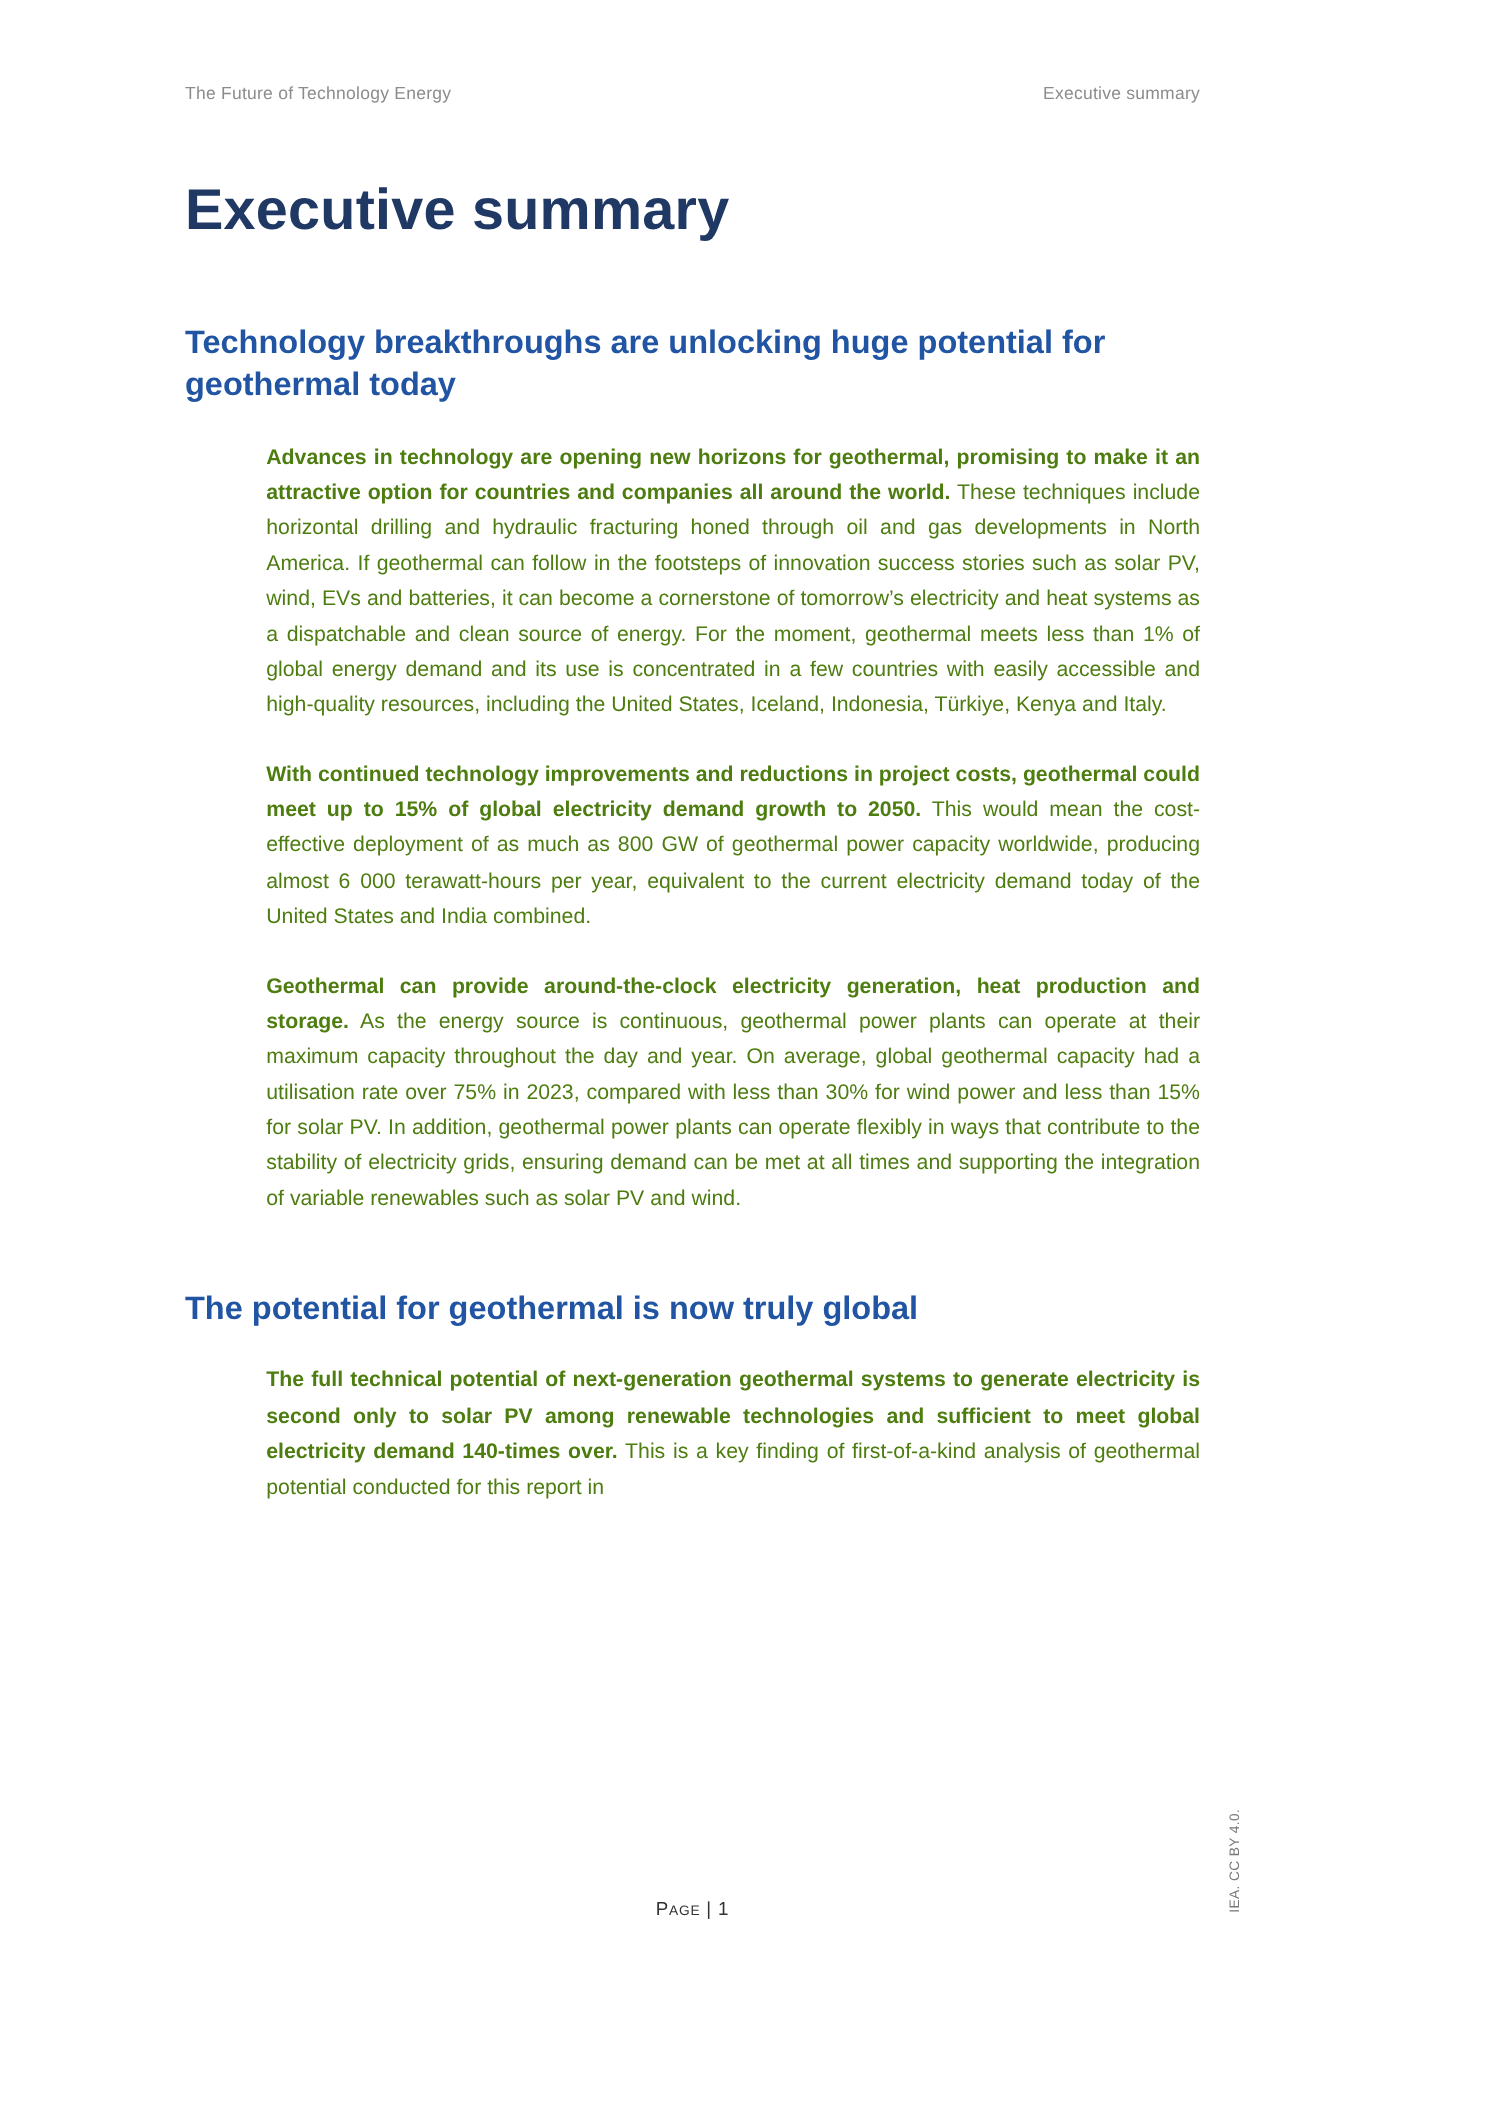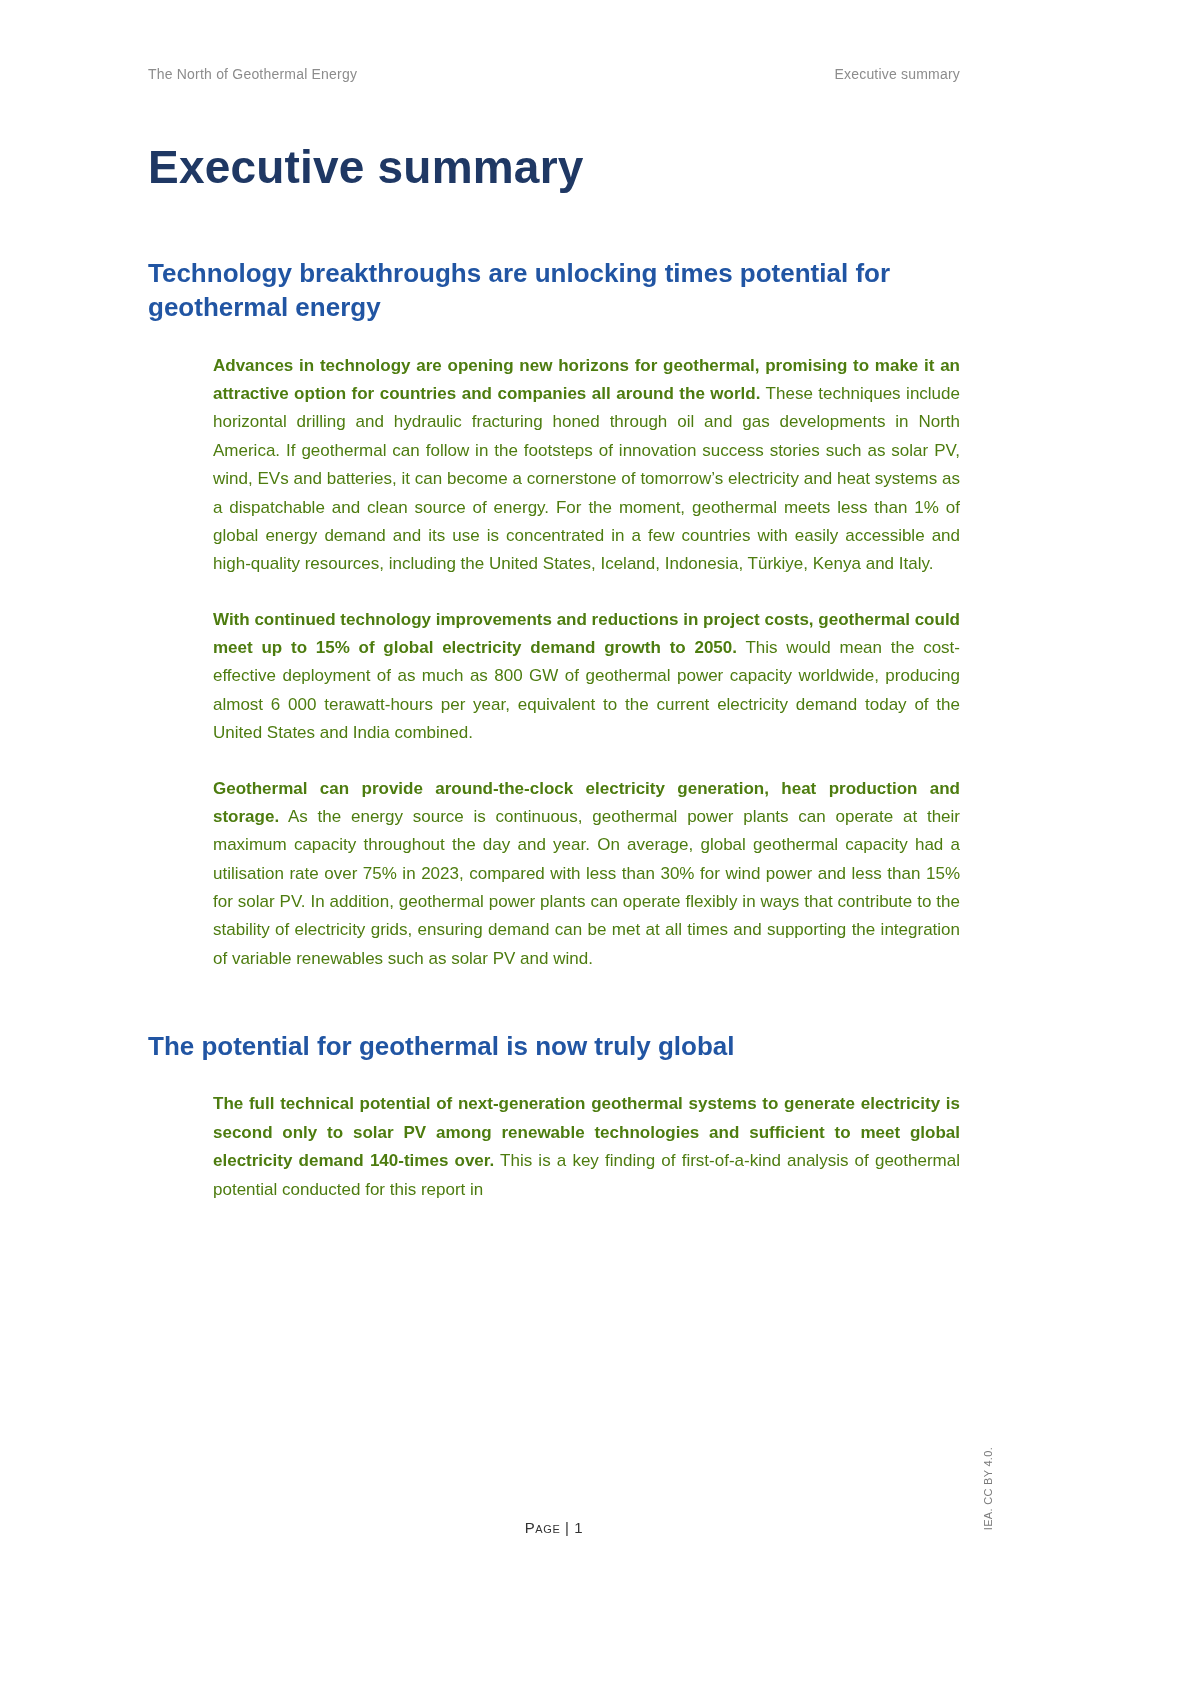--- a/index.html
+++ b/index.html
@@ -83,27 +83,27 @@
   }
 </style>
 </head>
 <body>
 
 <div class="page">
 
   <div class="content">
 
     <div class="running-header">
-      <span>The North of Geothermal Energy</span>
+      <span>The Future of Technology Energy</span>
       <span>Executive summary</span>
     </div>
 
     <h1 class="doc-title">Executive summary</h1>
 
-    <h2 class="section-heading">Technology breakthroughs are unlocking times potential for geothermal energy</h2>
+    <h2 class="section-heading">Technology breakthroughs are unlocking huge potential for geothermal today</h2>
 
     <p class="para"><span class="lead">Advances in technology are opening new horizons for geothermal, promising to make it an attractive option for countries and companies all around the world.</span><span> These techniques include horizontal drilling and hydraulic fracturing honed through oil and gas developments in North America. If geothermal can follow in the footsteps of innovation success stories such as solar PV, wind, EVs and batteries, it can become a cornerstone of tomorrow’s electricity and heat systems as a dispatchable and clean source of energy. For the moment, geothermal meets less than 1% of global energy demand and its use is concentrated in a few countries with easily accessible and high-quality resources, including the United States, Iceland, Indonesia, Türkiye, Kenya and Italy.</span></p>
 
     <p class="para"><span class="lead">With continued technology improvements and reductions in project costs, geothermal could meet up to 15% of global electricity demand growth to 2050.</span><span> This would mean the cost-effective deployment of as much as 800 GW of geothermal power capacity worldwide, producing almost 6 000 terawatt-hours per year, equivalent to the current electricity demand today of the United States and India combined.</span></p>
 
 
     <p class="para"><span class="lead">Geothermal can provide around-the-clock electricity generation, heat production and storage.</span><span> As the energy source is continuous, geothermal power plants can operate at their maximum capacity throughout the day and year. On average, global geothermal capacity had a utilisation rate over 75% in 2023, compared with less than 30% for wind power and less than 15% for solar PV. In addition, geothermal power plants can operate flexibly in ways that contribute to the stability of electricity grids, ensuring demand can be met at all times and supporting the integration of variable renewables such as solar PV and wind.</span></p>
 
     <h2 class="section-heading tight">The potential for geothermal is now truly global</h2>
 

